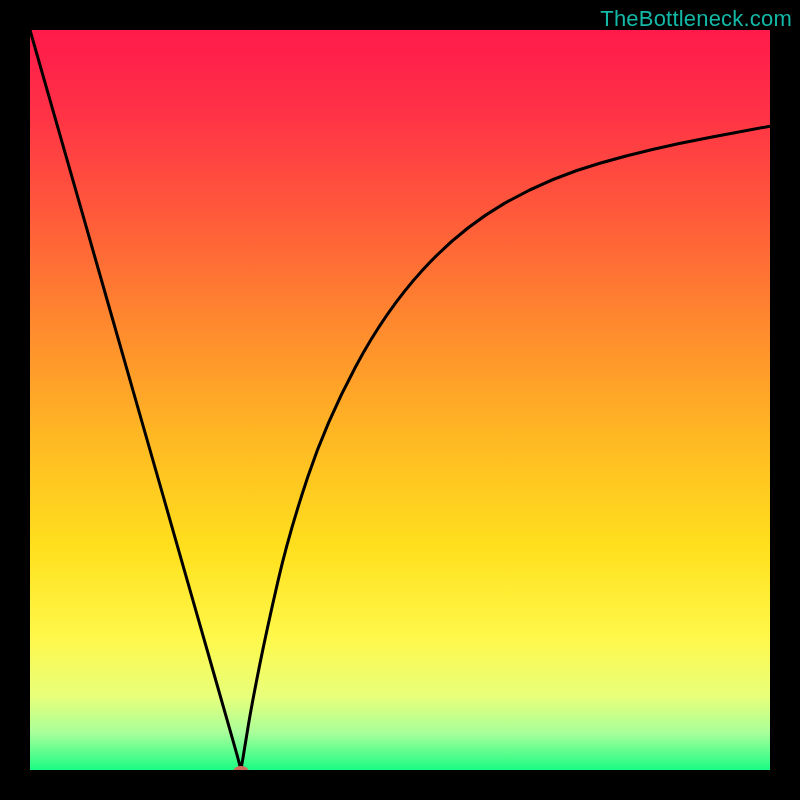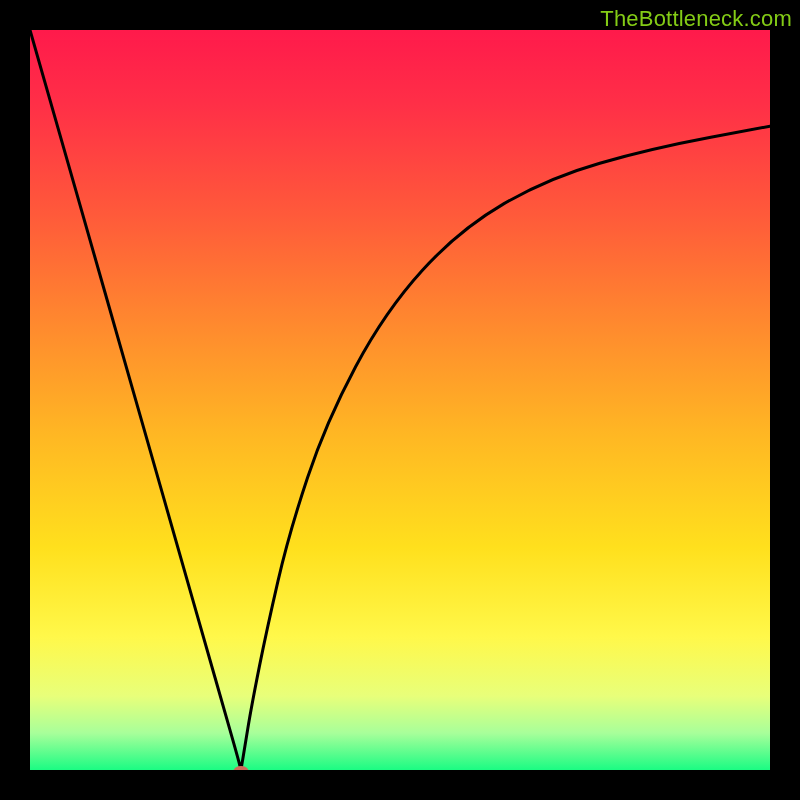--- a/index.html
+++ b/index.html
@@ -34,21 +34,21 @@
   .curve-svg {
     position: absolute;
     inset: 0;
     width: 100%;
     height: 100%;
   }
   .watermark {
     position: absolute;
     top: 6px;
     right: 8px;
-    color: #84cc16;
+    color: #14b8a6;
     font-size: 22px;
     font-weight: 400;
     letter-spacing: 0.2px;
   }
   .bottom-marker {
     position: absolute;
     width: 15px;
     height: 10px;
     background: #cc6b5a;
     border-radius: 50%;

